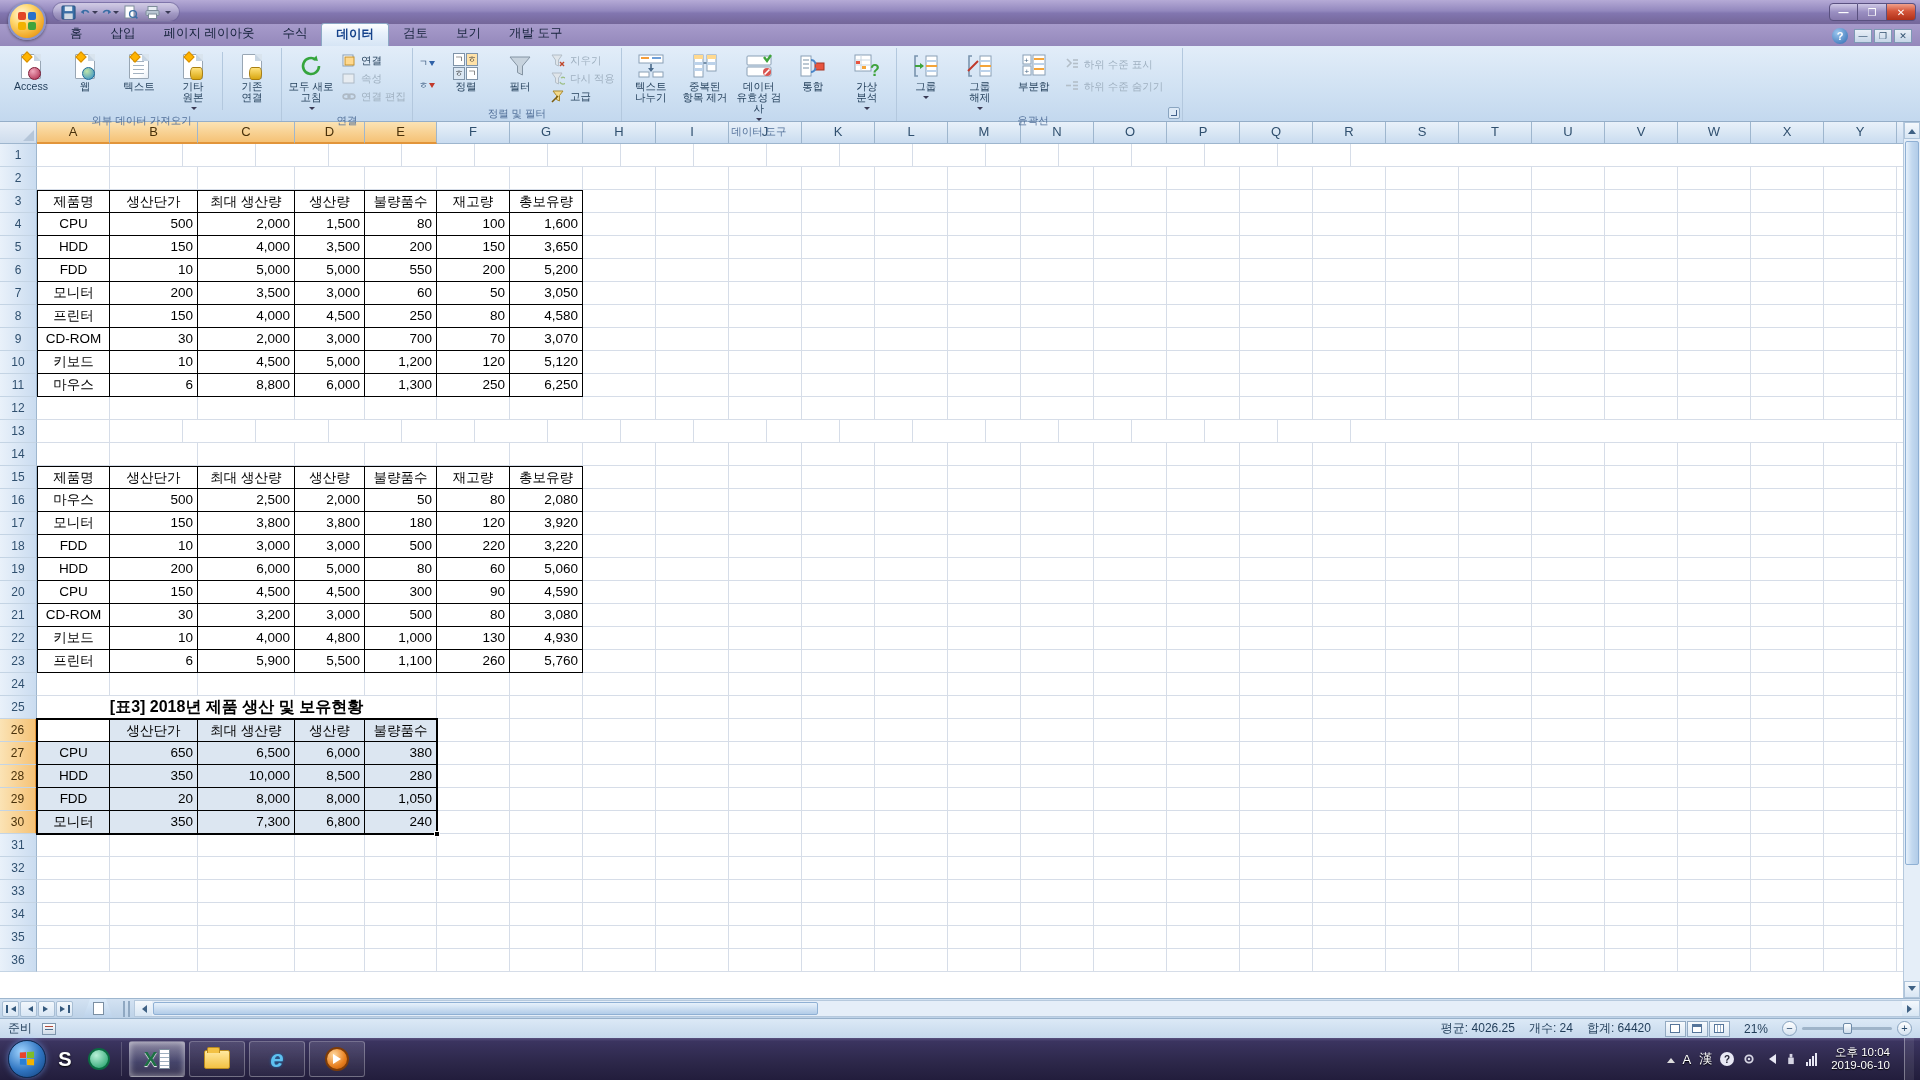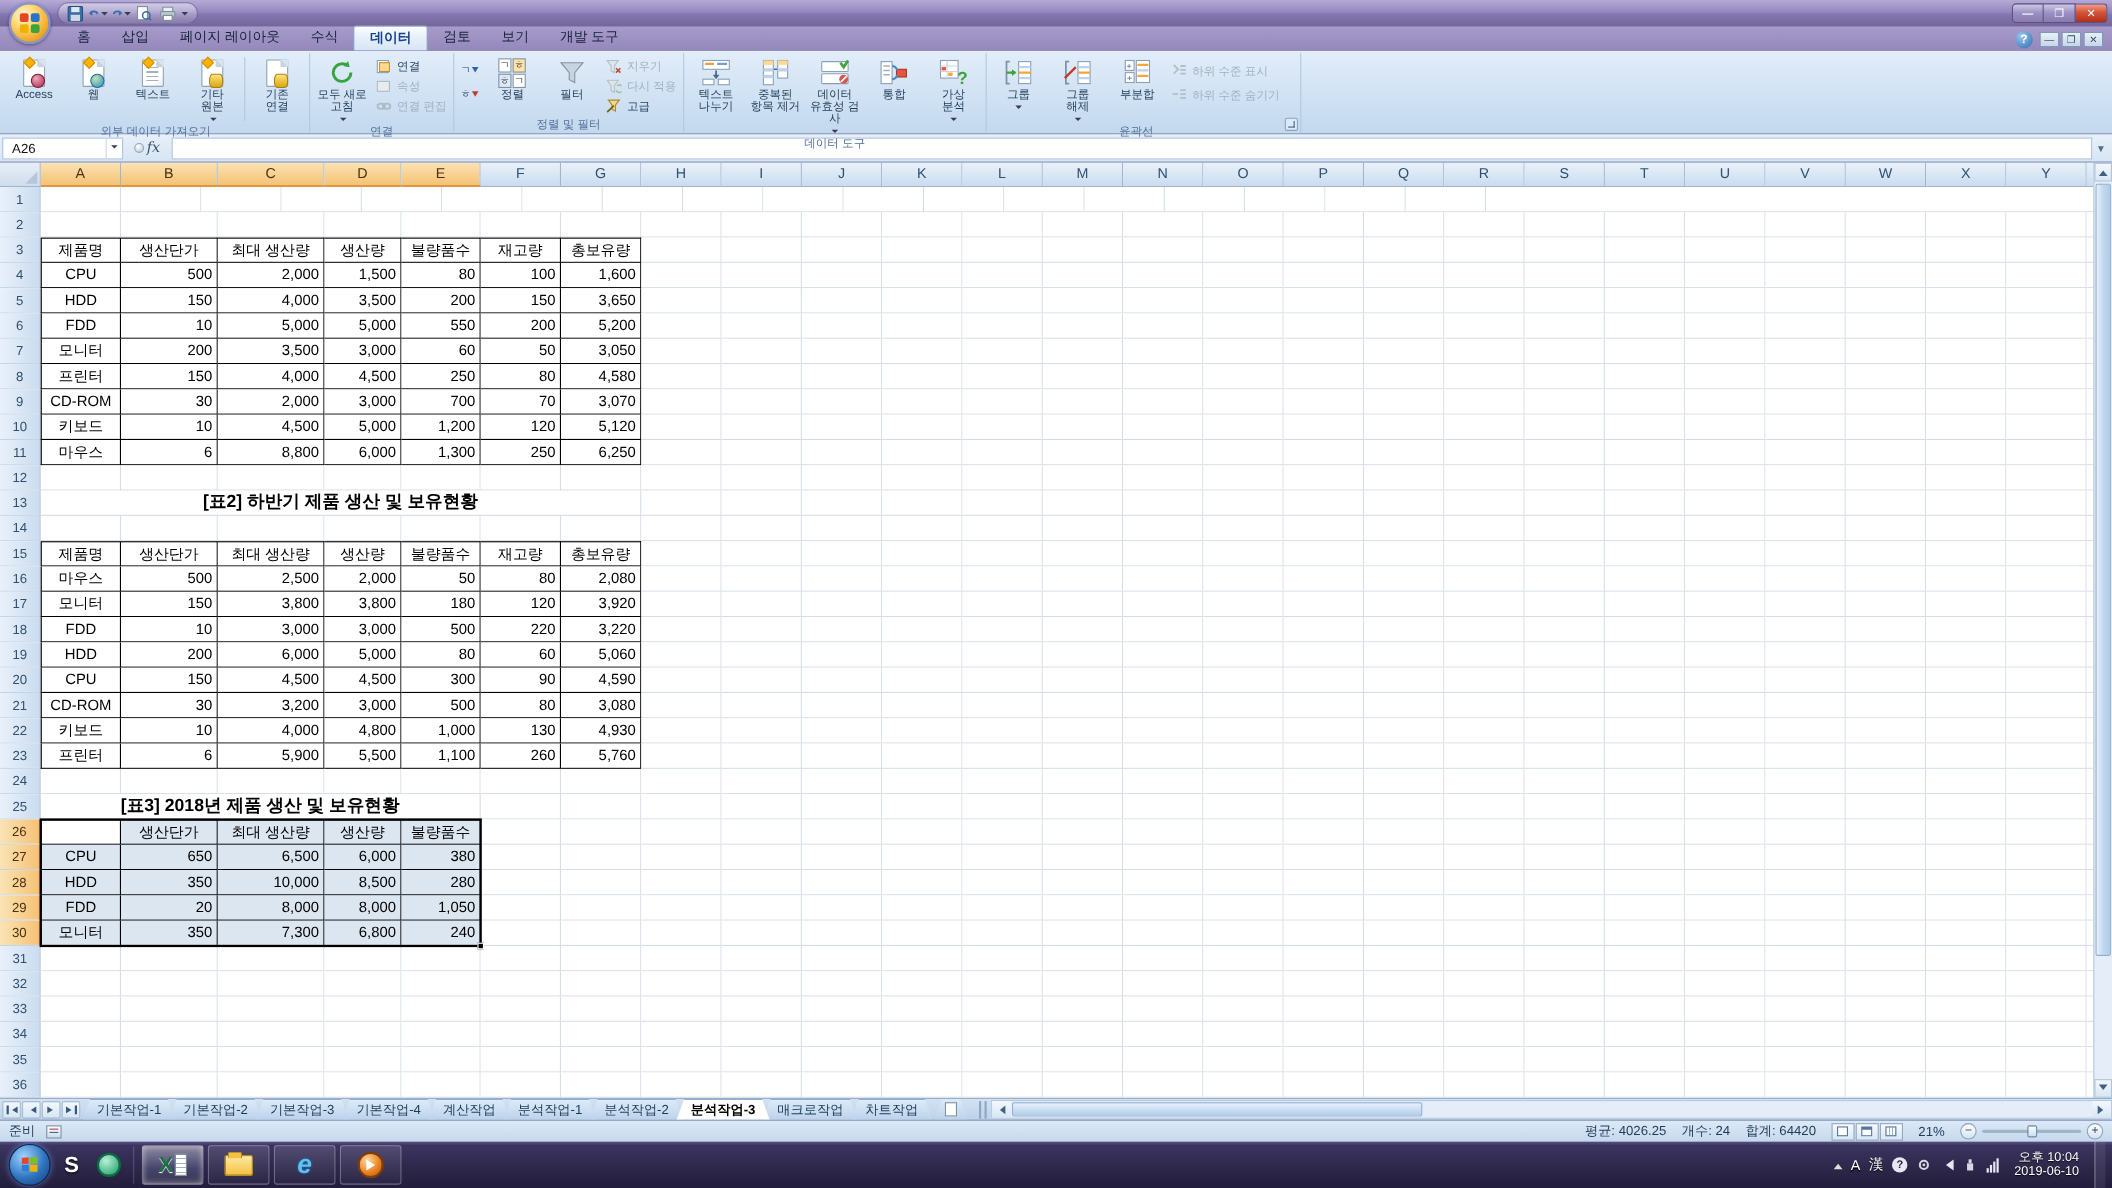--- a/index.html
+++ b/index.html
@@ -584,34 +584,20 @@
             <span>하위 수준 숨기기</span>
           </div>
         </div>
       </div>
       <div class="rg-label">윤곽선</div>
       <div class="dlg-launcher"></div>
     </div>
     <div class="flexfill"></div>
   </div>
 
-  <div class="fbar">
-    <div class="namebox">
-      <span>A26</span>
-      <span class="dd">
-          <span class="caret-sm" style="margin:0"></span>
-        </span>
-    </div>
-    <div class="fx-zone">
-      <span class="fxdot"></span>
-      <span class="fx">fx</span>
-    </div>
-    <div class="fml"></div>
-    <div class="fexp">▼</div>
-  </div>
 
   <div class="gridarea">
     <div class="gridmain">
       <div class="colhdrs">
           <div class="corner"></div>
           <div class="colhdr sel" style="width: 73px;">A</div>
           <div class="colhdr sel" style="width: 88px;">B</div>
           <div class="colhdr sel" style="width: 97px;">C</div>
           <div class="colhdr sel" style="width: 70px;">D</div>
           <div class="colhdr sel" style="width: 72px;">E</div>
@@ -974,21 +960,20 @@
             <div class="cell" style="width: 73px;"></div>
             <div class="cell" style="width: 73px;"></div>
             <div class="cell" style="width: 73px;"></div>
             <div class="cell" style="width: 73px;"></div>
             <div class="cell" style="width: 73px;"></div>
             <div class="cell" style="width: 73px;"></div>
             <div class="celfill"></div>
           </div>
           <div class="grow">
             <div class="rowhdr">13</div>
-            <div class="cell mtitle" style="width: 546px;">[표2] 하반기 제품 생산 및 보유현황</div>
             <div class="cell" style="width: 73px;"></div>
             <div class="cell" style="width: 73px;"></div>
             <div class="cell" style="width: 73px;"></div>
             <div class="cell" style="width: 73px;"></div>
             <div class="cell" style="width: 73px;"></div>
             <div class="cell" style="width: 73px;"></div>
             <div class="cell" style="width: 73px;"></div>
             <div class="cell" style="width: 73px;"></div>
             <div class="cell" style="width: 73px;"></div>
             <div class="cell" style="width: 73px;"></div>
@@ -1693,32 +1678,20 @@
           <i class="l"></i>
         </div>
       <div class="tnb">
           <i class="r"></i>
         </div>
       <div class="tnb">
           <i class="r"></i>
           <i class="bar"></i>
         </div>
     </div>
-    <div class="stabs">
-        <div class="stab">기본작업-1</div>
-        <div class="stab">기본작업-2</div>
-        <div class="stab">기본작업-3</div>
-        <div class="stab">기본작업-4</div>
-        <div class="stab">계산작업</div>
-        <div class="stab">분석작업-1</div>
-        <div class="stab">분석작업-2</div>
-        <div class="stab active">분석작업-3</div>
-        <div class="stab">매크로작업</div>
-        <div class="stab">차트작업</div>
-      </div>
     <div class="instab">
         <span class="sheetico"></span>
       </div>
     <div class="tabsplit"></div>
     <div class="hscroll">
       <div class="hsarr">
           <i class="tri-l"></i>
         </div>
       <div class="htrack">
           <div class="hthumb"></div>

